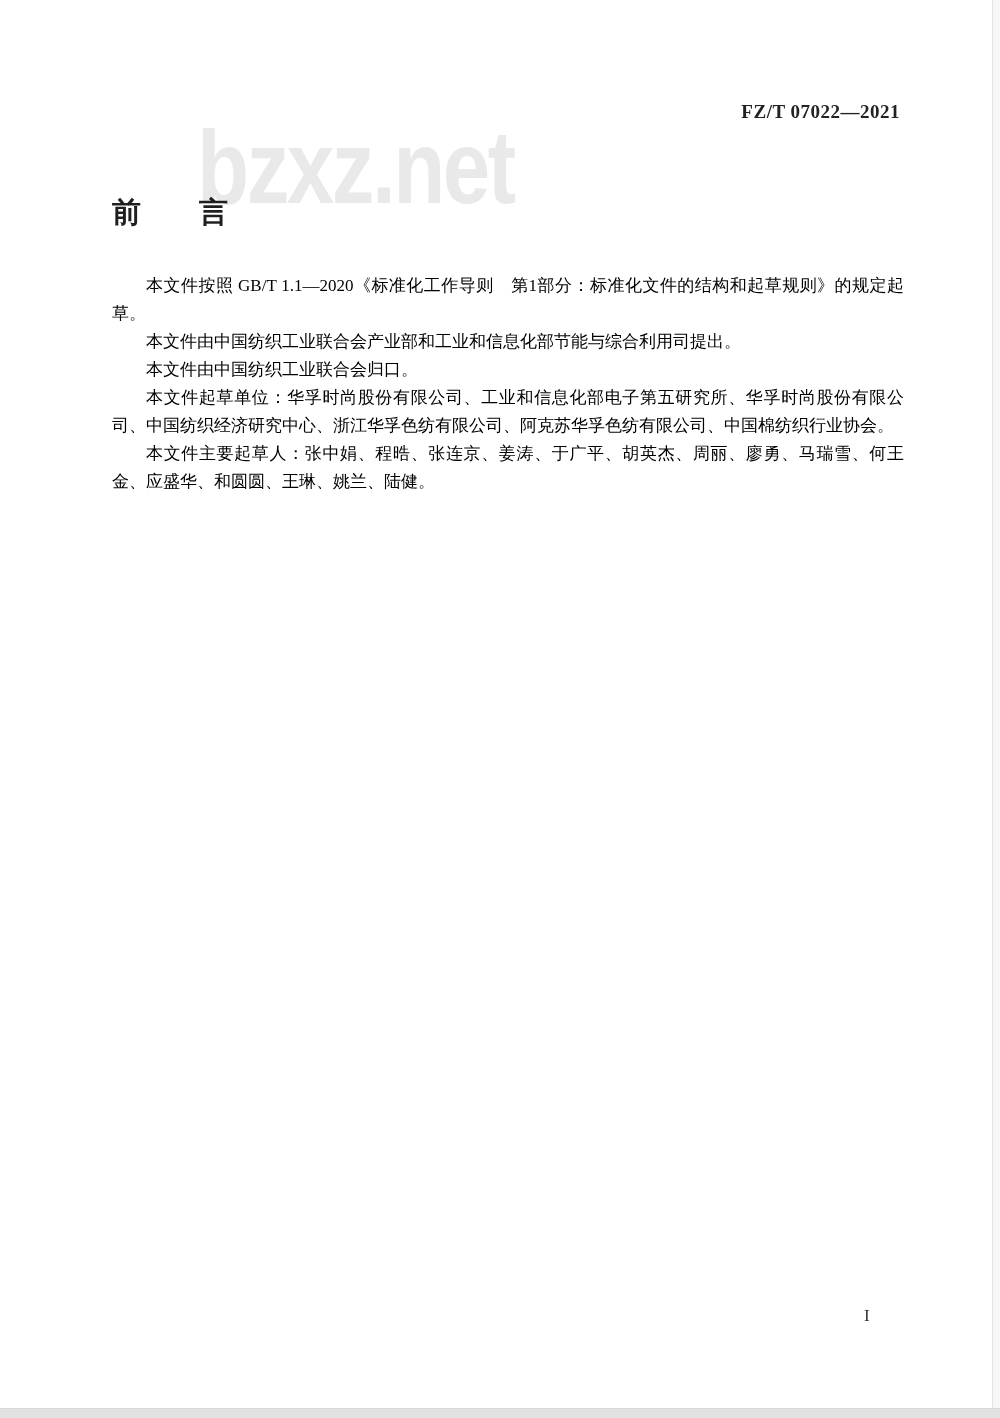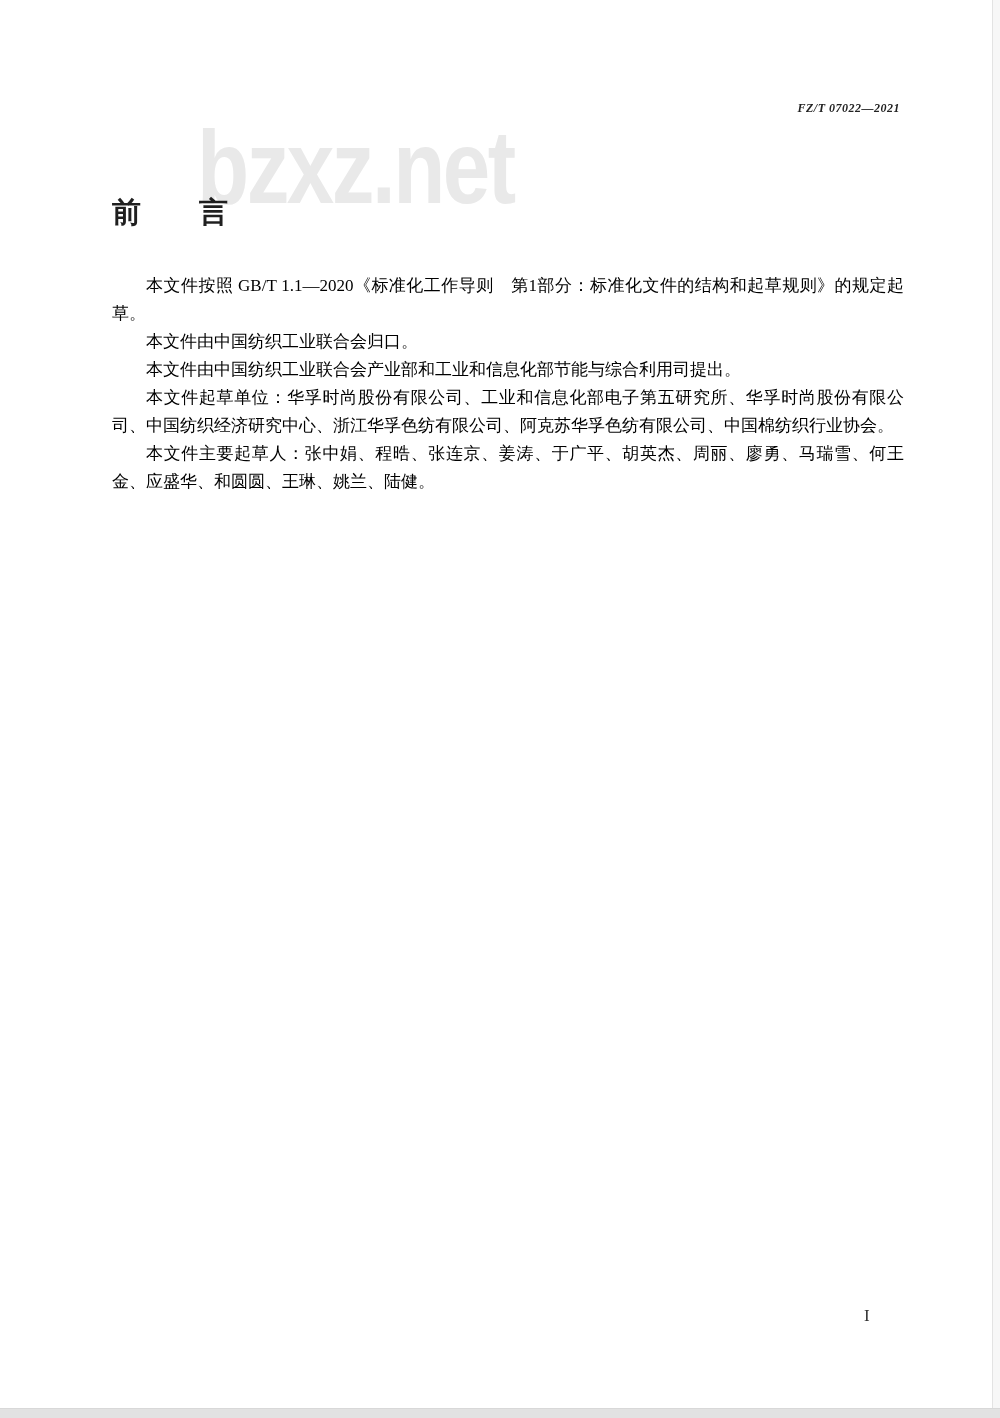--- a/index.html
+++ b/index.html
@@ -13,27 +13,26 @@
     height: 1418px;
     background: #ffffff;
     overflow: hidden;
     font-family: "Liberation Serif", "DejaVu Serif", serif;
     color: #2a2a2a;
   }
   .std-num {
     position: absolute;
     top: 101px;
     right: 100px;
-    font-size: 12px;
+    font-size: 19px;
     font-weight: bold;
     letter-spacing: 0.5px;
     color: #222222;
     white-space: nowrap;
     z-index: 3;
-    font-style: italic;
   }
   .watermark {
     position: absolute;
     top: 108px;
     left: 197px;
     font-family: "Liberation Sans", "DejaVu Sans", sans-serif;
     font-weight: bold;
     font-size: 104px;
     letter-spacing: -3px;
     color: #e9e9e9;
@@ -105,22 +104,22 @@
 <div class="page">
 
   <div class="std-num">FZ/T 07022—2021</div>
 
   <div class="watermark">bzxz.net</div>
 
   <h1 class="title">前　　言</h1>
 
   <div class="content">
     <p class="para">本文件按照 GB/T 1.1—2020《标准化工作导则　第1部分：标准化文件的结构和起草规则》的规定起草。</p>
+    <p class="para">本文件由中国纺织工业联合会产业部和工业和信息化部节能与综合利用司提出。</p>
     <p class="para">本文件由中国纺织工业联合会归口。</p>
-    <p class="para">本文件由中国纺织工业联合会产业部和工业和信息化部节能与综合利用司提出。</p>
     <p class="para">本文件起草单位：华孚时尚股份有限公司、工业和信息化部电子第五研究所、华孚时尚股份有限公司、中国纺织经济研究中心、浙江华孚色纺有限公司、阿克苏华孚色纺有限公司、中国棉纺织行业协会。</p>
     <p class="para">本文件主要起草人：张中娟、程晧、张连京、姜涛、于广平、胡英杰、周丽、廖勇、马瑞雪、何王金、应盛华、和圆圆、王琳、姚兰、陆健。</p>
   </div>
 
   <div class="page-num">I</div>
 
   <div class="edge-right"></div>
   <div class="edge-bottom"></div>
 
 </div>

